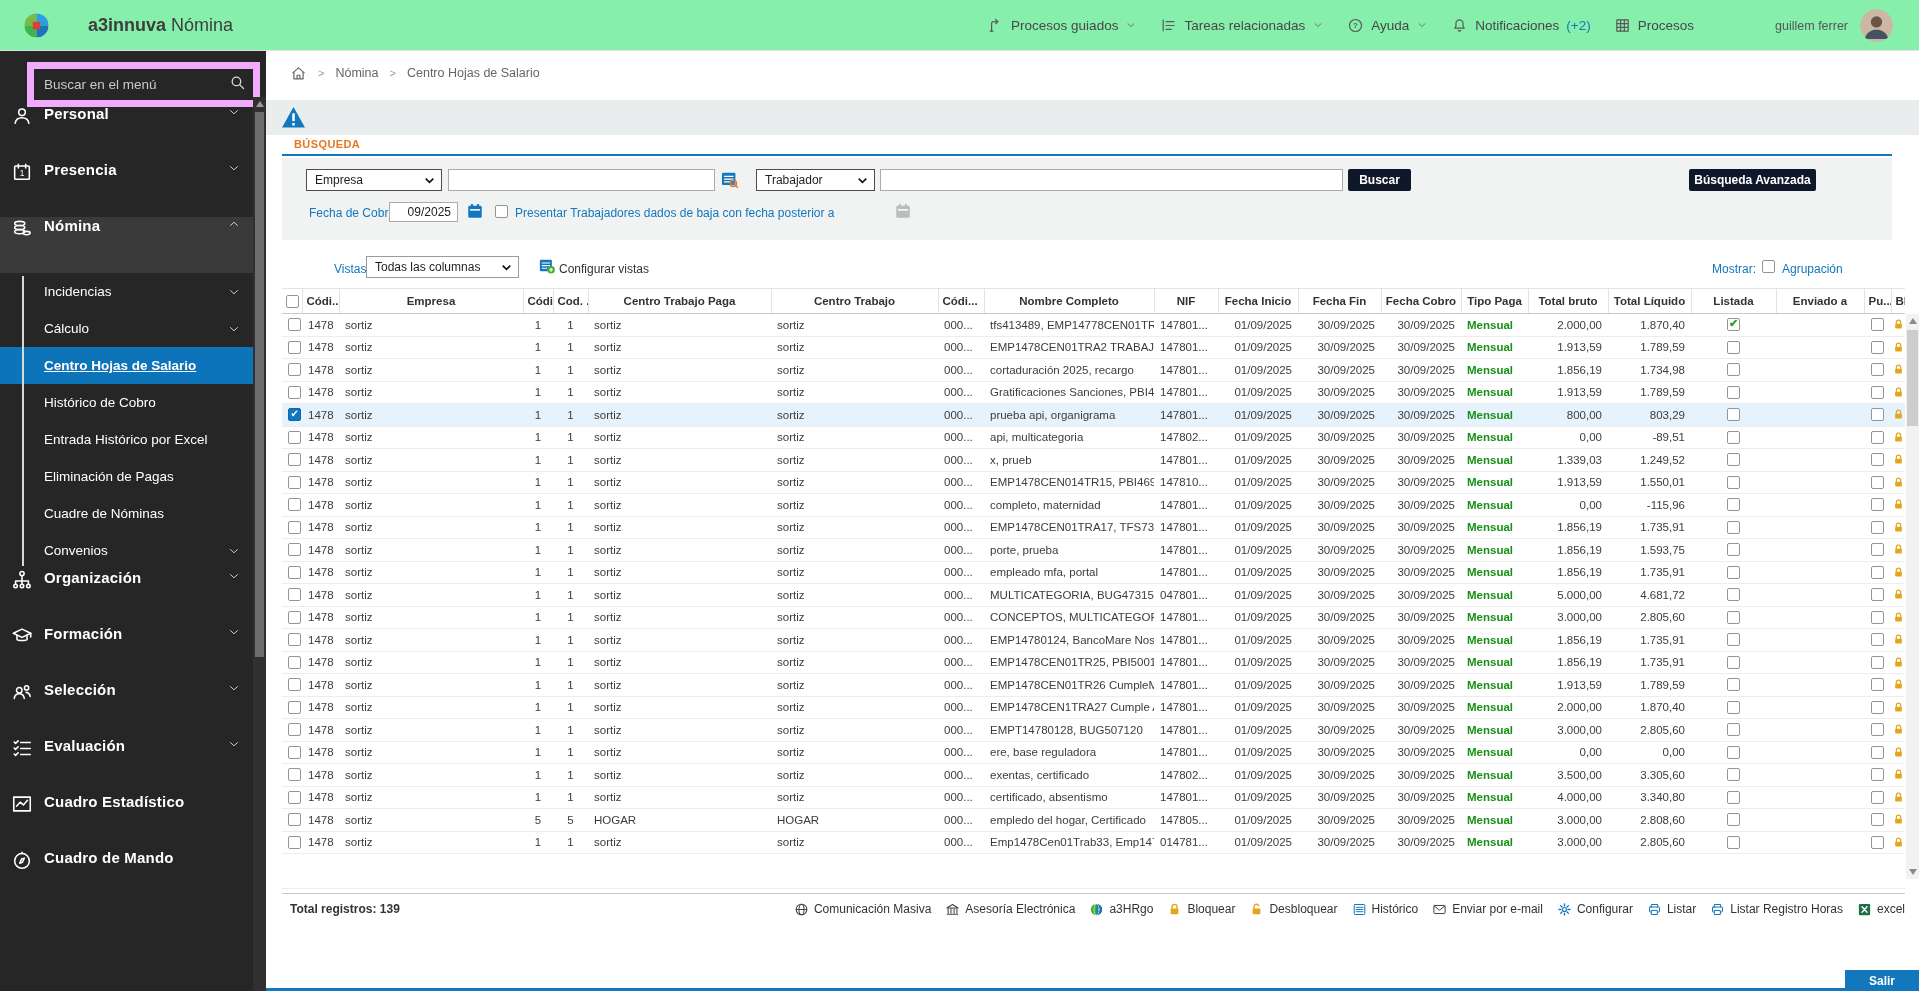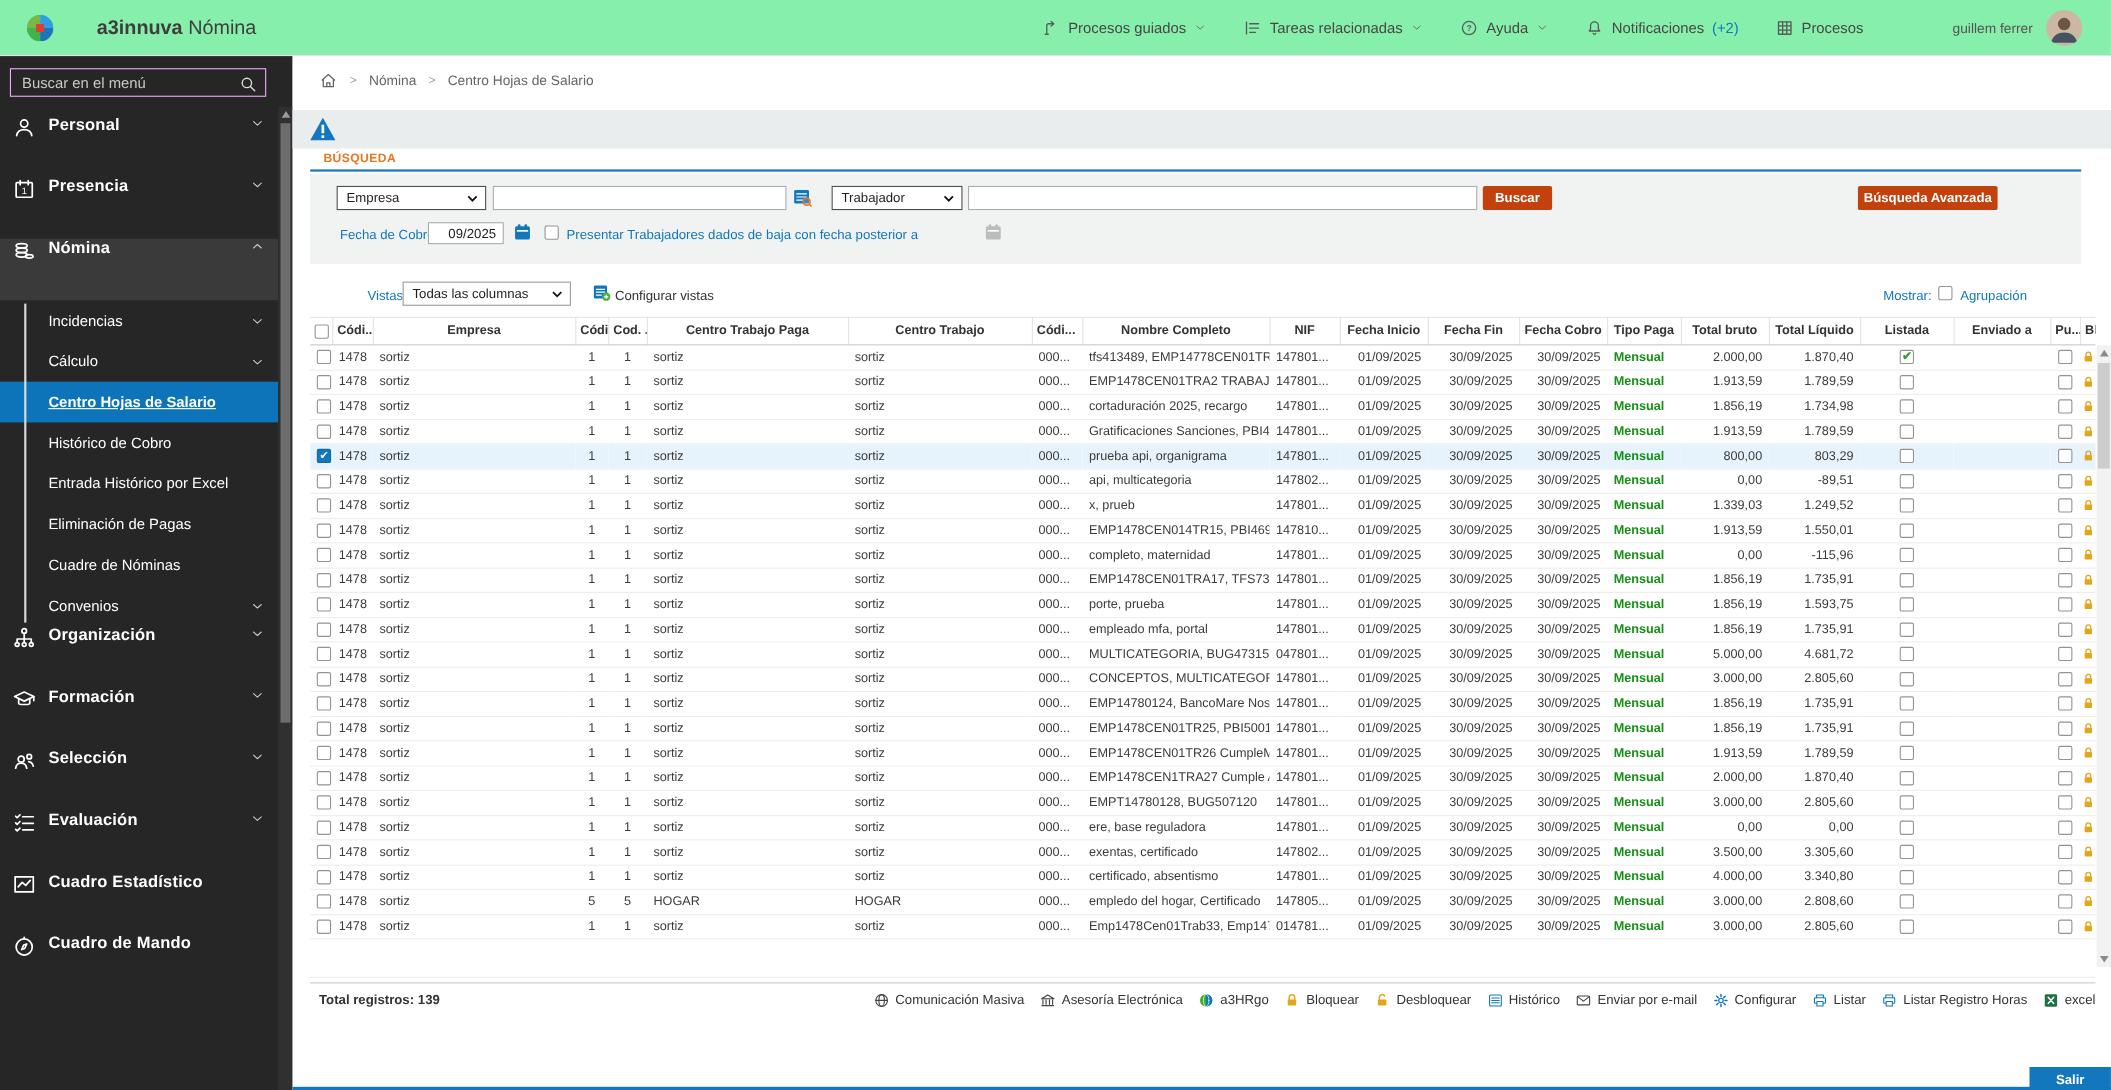--- a/index.html
+++ b/index.html
@@ -6,32 +6,32 @@
   html,body{width:1919px;height:991px;overflow:hidden;background:#fff;
     font-family:"Liberation Sans",sans-serif;-webkit-font-smoothing:antialiased}
   .page{position:absolute;inset:0;width:1919px;height:991px}
 
   
   .topbar{position:absolute;left:0;top:0;width:1919px;height:51px;background:#86efac;border-bottom:1px solid #e2e2e2}
   .logo{position:absolute;left:22px;top:11px;width:29px;height:29px;display:block}
   .brand{position:absolute;left:88px;top:0;height:51px;display:flex;align-items:center;font-size:18px;color:#3e3e3d}
   .brand b{font-weight:700}
   .brand .reg{margin-left:5px;font-weight:400}
-  .topmenu{position:absolute;right:225px;top:0;height:50px;display:flex;align-items:center;gap:33px}
+  .topmenu{position:absolute;right:225px;top:0;height:50px;display:flex;align-items:center;gap:23px}
   .tm-item{display:flex;align-items:center;gap:7px;font-size:13.5px;color:#474747;cursor:pointer;white-space:nowrap}
   .tm-item .ic{width:17px;height:17px;color:#5a5a5a;flex:none}
   .tm-badge{color:#1277bd}
   .chev{width:12px;height:12px;color:#666;flex:none}
   .userbox{position:absolute;right:26px;top:0;height:51px;display:flex;align-items:center;gap:12px}
   .username{font-size:12.5px;color:#555}
   .avatar{width:33px;height:33px;border-radius:50%;overflow:hidden;display:block;cursor:pointer}
 
   
   .sidebar{position:absolute;left:0;top:51px;width:266px;height:940px;background:#262626;overflow:hidden}
-  .sb-search{position:absolute;left:9px;top:11px;width:233px;height:26px;border:1px solid #f0abfc}
+  .sb-search{position:absolute;left:27px;top:11px;width:233px;height:45px;border:7px solid #f0abfc}
   .sb-search input{position:absolute;inset:0;background:transparent;border:none;outline:none;color:#ddd;
     font-size:13.5px;padding:0 32px 0 10px;font-family:inherit}
   .sb-search input::placeholder{color:#c9c9c9;opacity:1}
   .sb-search .ic{position:absolute;right:7px;top:5px;width:17px;height:17px;color:#dcdcdc}
   #sidenav{position:absolute;left:0;top:46px;right:13px;bottom:0;padding-top:8px;overflow:hidden}
   .nav-item{position:relative;height:56px;display:flex;align-items:flex-start;color:#fff;cursor:pointer}
   .nav-item.expanded{background:#3a3a3a}
   .nav-item .nic{width:22px;height:22px;margin:0 11px;color:#fff;flex:none}
   .nav-item .lbl{font-size:15px;font-weight:600;letter-spacing:.2px}
   .chev-right{position:absolute;right:12px;width:14px;height:14px;color:#c9c9c9}
@@ -55,21 +55,21 @@
   .warnband{position:absolute;left:0;top:49px;width:1653px;height:35px;background:#eaeded}
   .warnband .ic{position:absolute;left:15px;top:4px;width:25px;height:27px}
   .bq-title{position:absolute;left:28px;top:87px;font-size:11px;font-weight:700;color:#e87722;letter-spacing:.4px}
   .bq-line{position:absolute;left:16px;top:103px;width:1610px;height:2px;background:#1277bd}
   .panel{position:absolute;left:16px;top:107px;width:1610px;height:82px;background:#f1f3f3}
   .uisel{position:absolute;height:22px;background:#fff;border:1px solid #4d4d4d;display:flex;align-items:center;
     padding:0 22px 0 8px;font-size:12px;color:#1d1d1d;cursor:pointer}
   .uisel .car{position:absolute;right:5px;top:4px;width:13px;height:13px;color:#111}
   .txt{position:absolute;height:22px;border:1px solid #ababab;background:#fff;font-size:12px;padding:0 6px;
     font-family:inherit;outline:none;color:#222}
-  .btn{position:absolute;height:22px;background:#c2410c;color:#fff;font-weight:700;font-size:12px;border:none;
+  .btn{position:absolute;height:22px;background:#0f172a;color:#fff;font-weight:700;font-size:12px;border:none;
     border-radius:2px;display:flex;align-items:center;justify-content:center;cursor:pointer;font-family:inherit}
   .lbl-blue{position:absolute;font-size:12px;color:#1277bd;white-space:nowrap}
   .cbx{display:inline-block;width:13px;height:13px;background:#fff;border:1px solid #949494;border-radius:2px;
     position:relative;vertical-align:middle;cursor:pointer}
   .cbx.bluechk{background:#1277bd;border-color:#0f68a8}
   .cbx.bluechk::after{content:'\2714';position:absolute;left:1.5px;top:-1.5px;font-size:10px;color:#fff}
   .cbx.gcheck::after{content:'\2714';position:absolute;left:1px;top:-2px;font-size:11px;color:#2e9e2e;font-weight:700}
   .icbtn{position:absolute;cursor:pointer}
 
   

